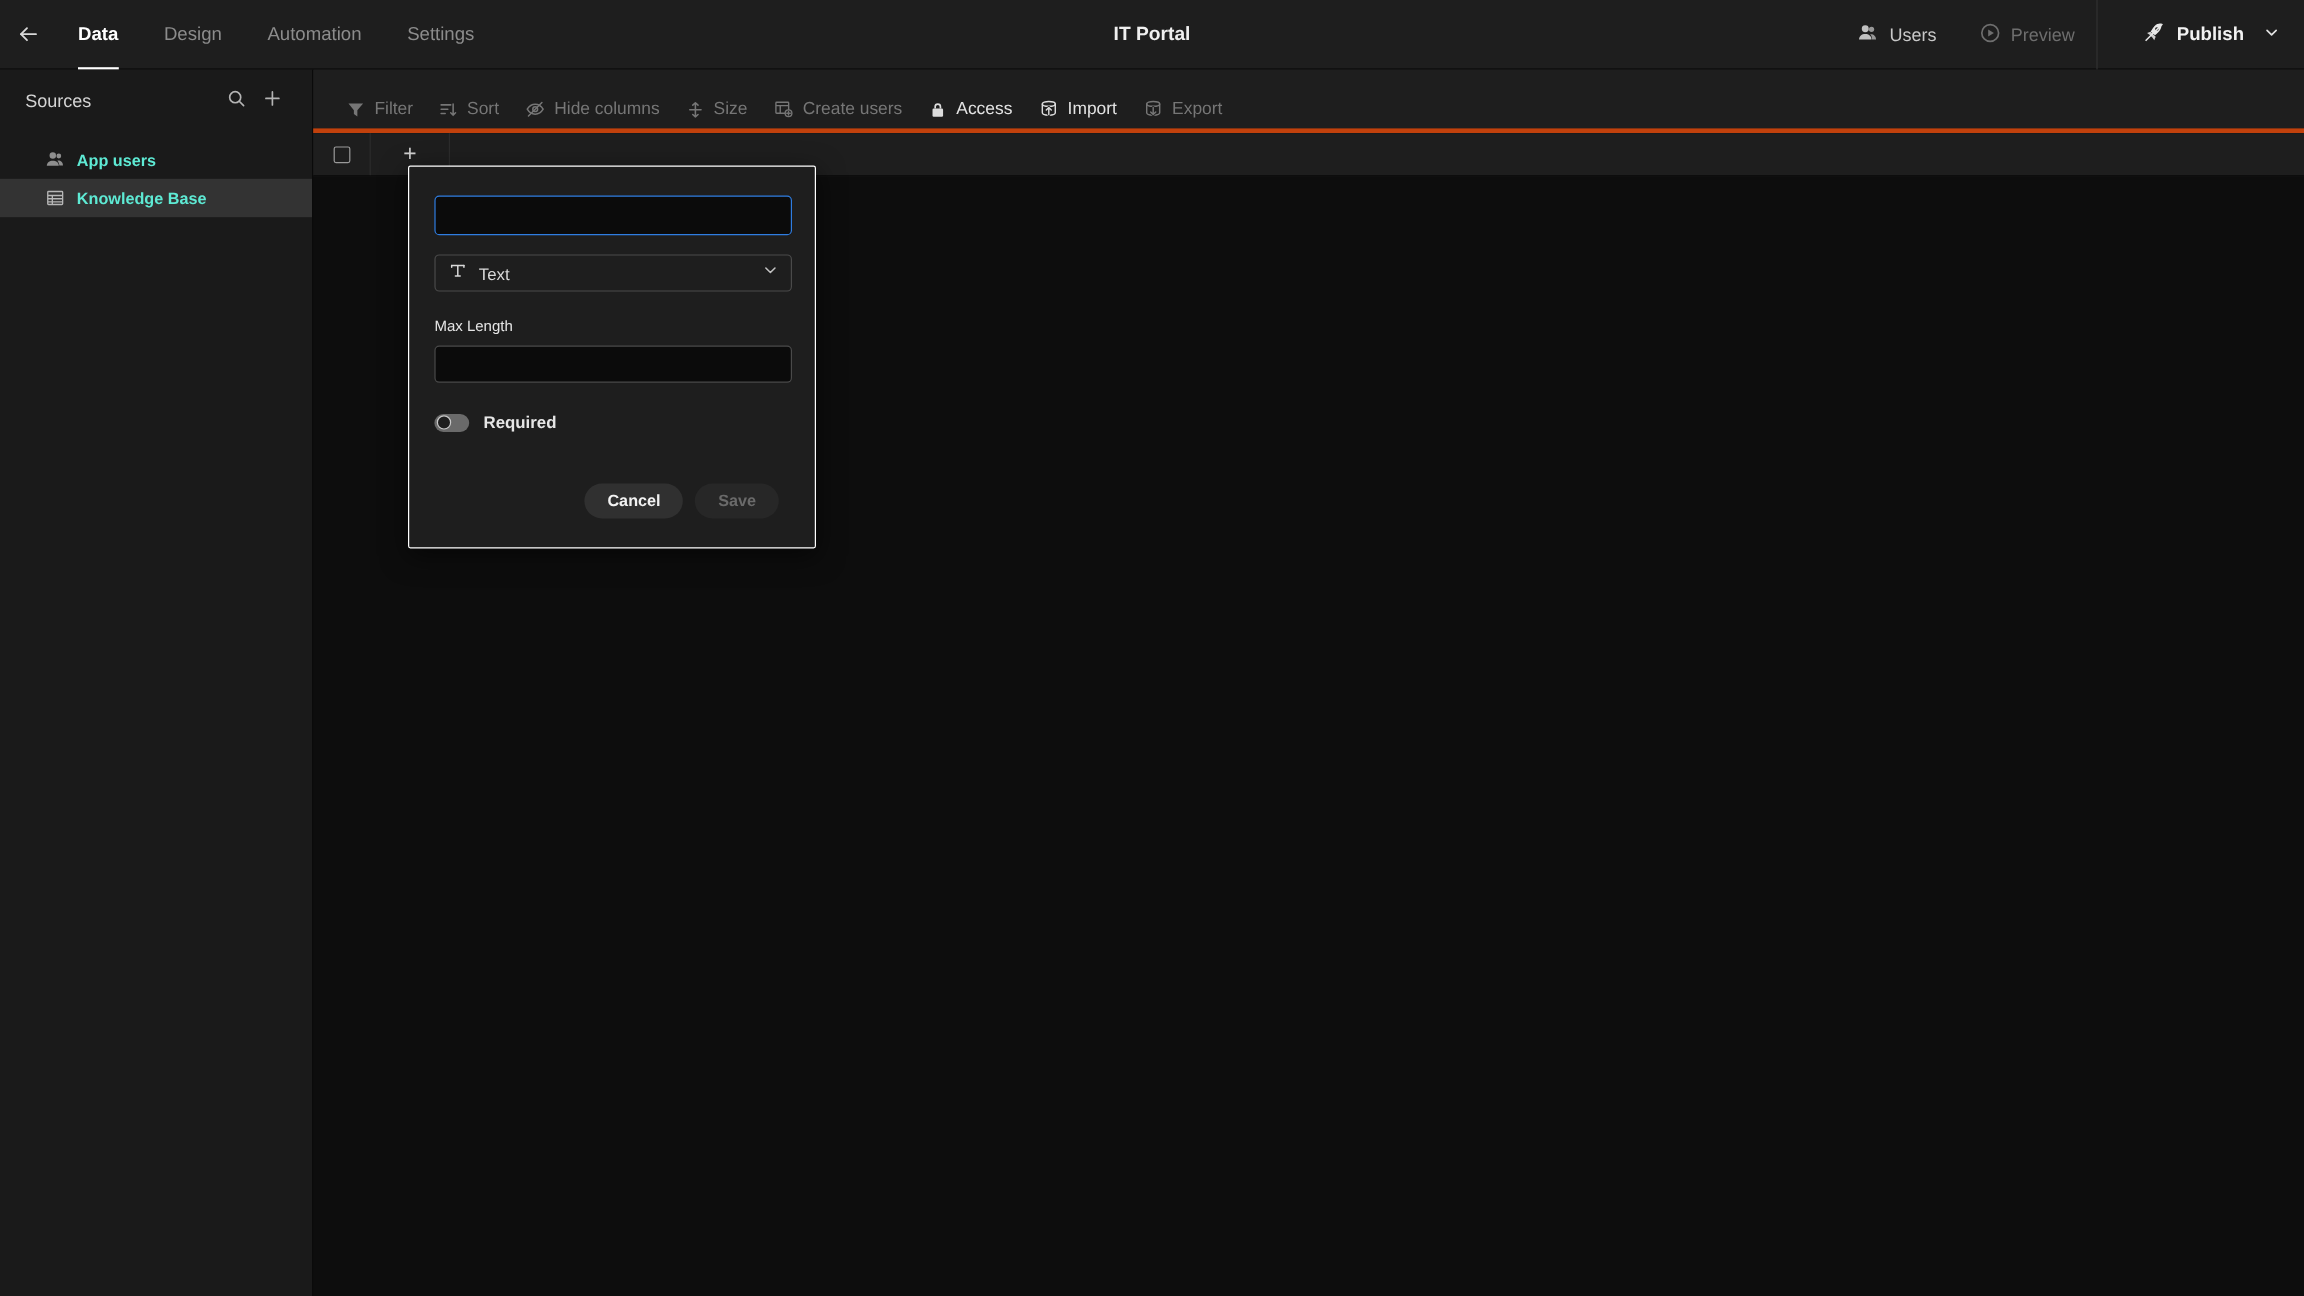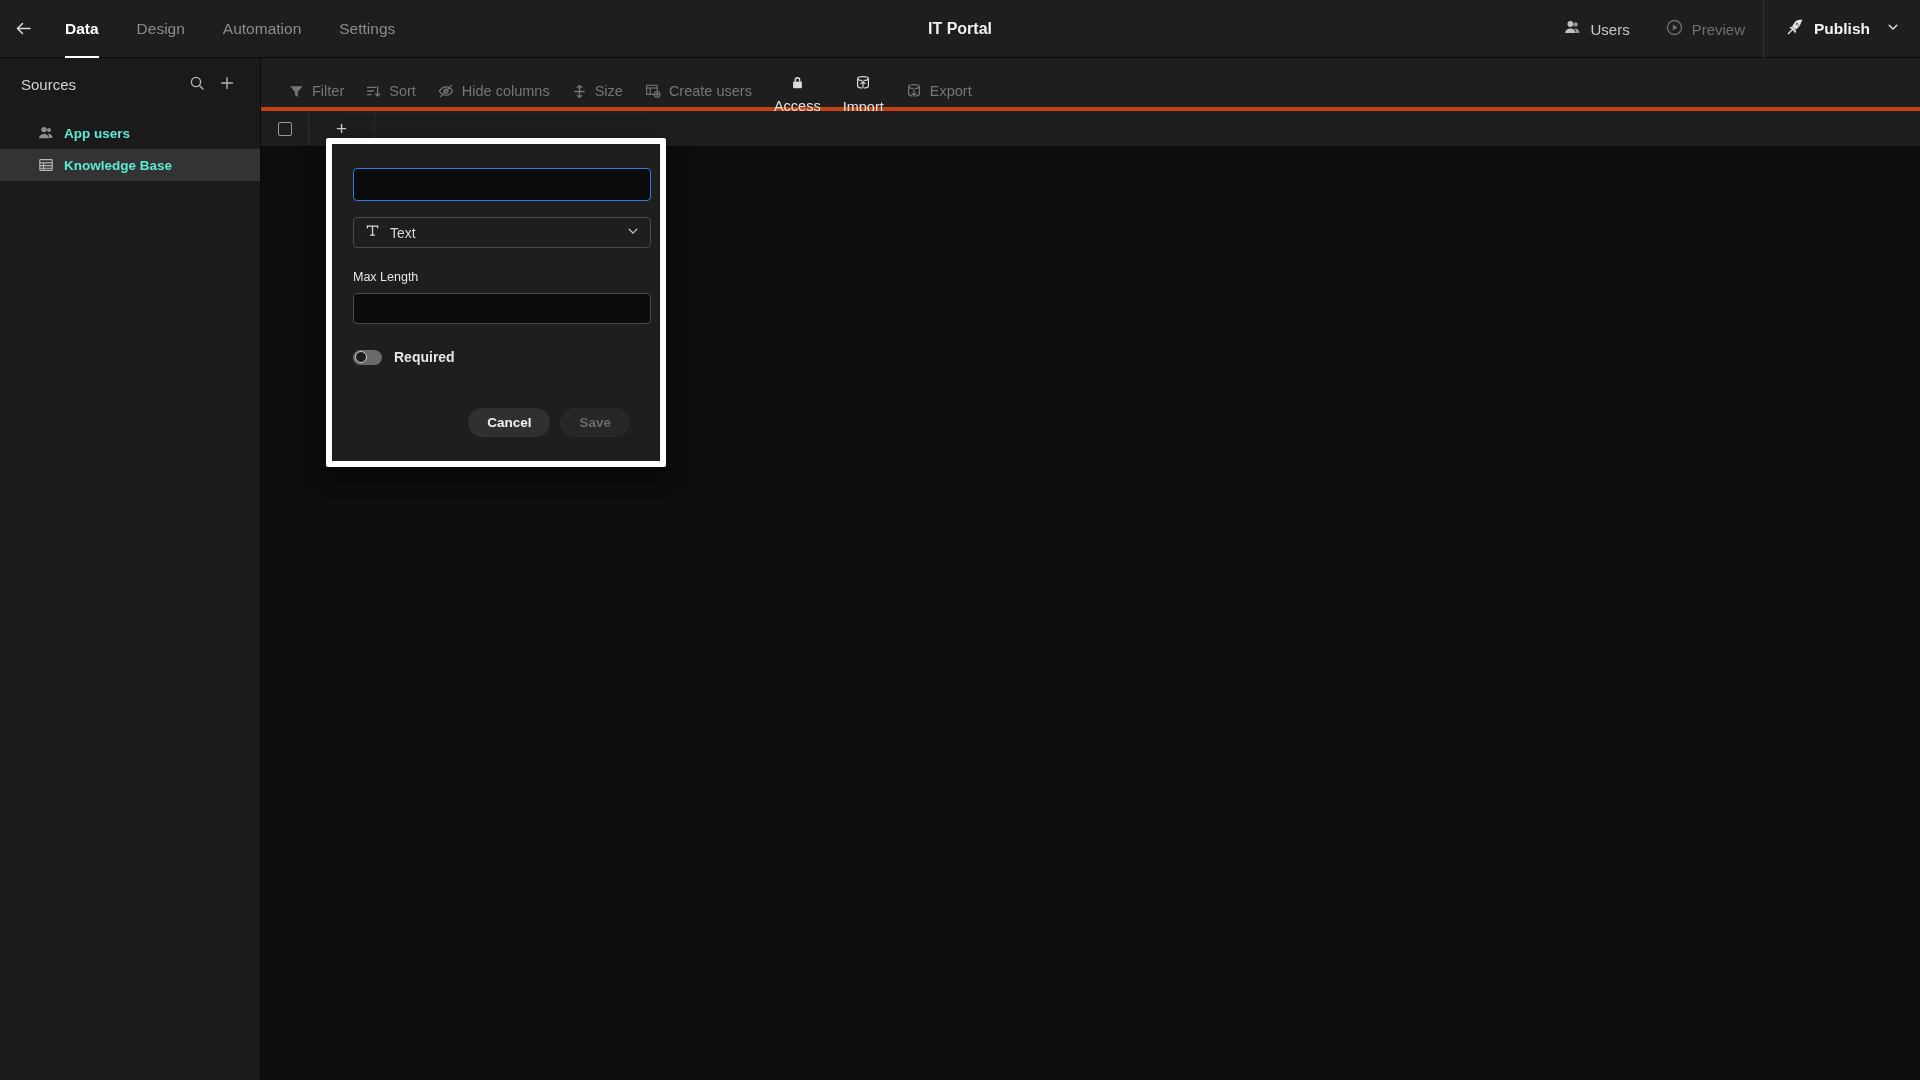--- a/index.html
+++ b/index.html
@@ -57,21 +57,21 @@
     display: flex; align-items: center; gap: 9px;
     padding: 0 18px; height: 58px;
     font-size: 15px; color: #c8c8c8;
     cursor: pointer;
   }
   .top-action.dim { color: #6e6e6e; }
   .publish-group {
     display: flex; align-items: center;
     height: 58px;
     border-left: 1px solid #323232;
-    padding: 0 6px 0 0;
+    padding: 0 6px 0 16px;
   }
   .publish-btn {
     display: flex; align-items: center; gap: 10px;
     padding: 0 12px 0 22px; height: 58px;
     font-size: 15.5px; font-weight: bold; color: #f2f2f2;
     cursor: pointer;
   }
   .chev-box { padding: 0 14px 0 4px; cursor: pointer; display:flex; align-items:center;}
 
   
@@ -120,21 +120,21 @@
     padding-left: 17px;
     border-bottom: 4px solid #c2410c;
   }
   .tb-btn {
     display: flex; align-items: center; gap: 8px;
     padding: 0 11px; height: 32px;
     font-size: 14.5px; color: #767676;
     border-radius: 4px; cursor: pointer;
     white-space: nowrap;
   }
-  .tb-btn.bright { color: #e3e3e3; flex-direction: column; }
+  .tb-btn.bright { color: #e3e3e3; }
   .tb-btn svg { display: block; flex: none; }
 
   .grid-wrap {
     position: absolute; top: 111px; left: 261px;
     width: 1659px; height: 969px;
     background: #0d0d0d;
   }
   .grid-header {
     height: 36px;
     background: #1e1e1e;
@@ -151,24 +151,24 @@
   .gh-rest  { flex: 1; border-right: none; }
   .checkbox-sq {
     width: 14px; height: 14px;
     border: 1.6px solid #9a9a9a; border-radius: 2px;
   }
   .plus-glyph { color: #cfcfcf; font-size: 19px; line-height: 1; font-weight: 300;}
 
   
   .popover {
     position: absolute;
-    top: 138px; left: 326px;
+    top: 138px; left: 340px;
     width: 340px;
     background: #1e1e1e;
-    border: 6px solid #ffffff;
+    border: 1px solid #ffffff;
     border-radius: 2px;
     padding: 24px 21px 24px 21px;
     box-shadow: 0 6px 22px rgba(0,0,0,0.55);
     z-index: 20;
   }
   .fld-name {
     width: 298px; height: 33px;
     background: #0b0b0b;
     border: 1.6px solid #2f7de1;
     border-radius: 4px;

